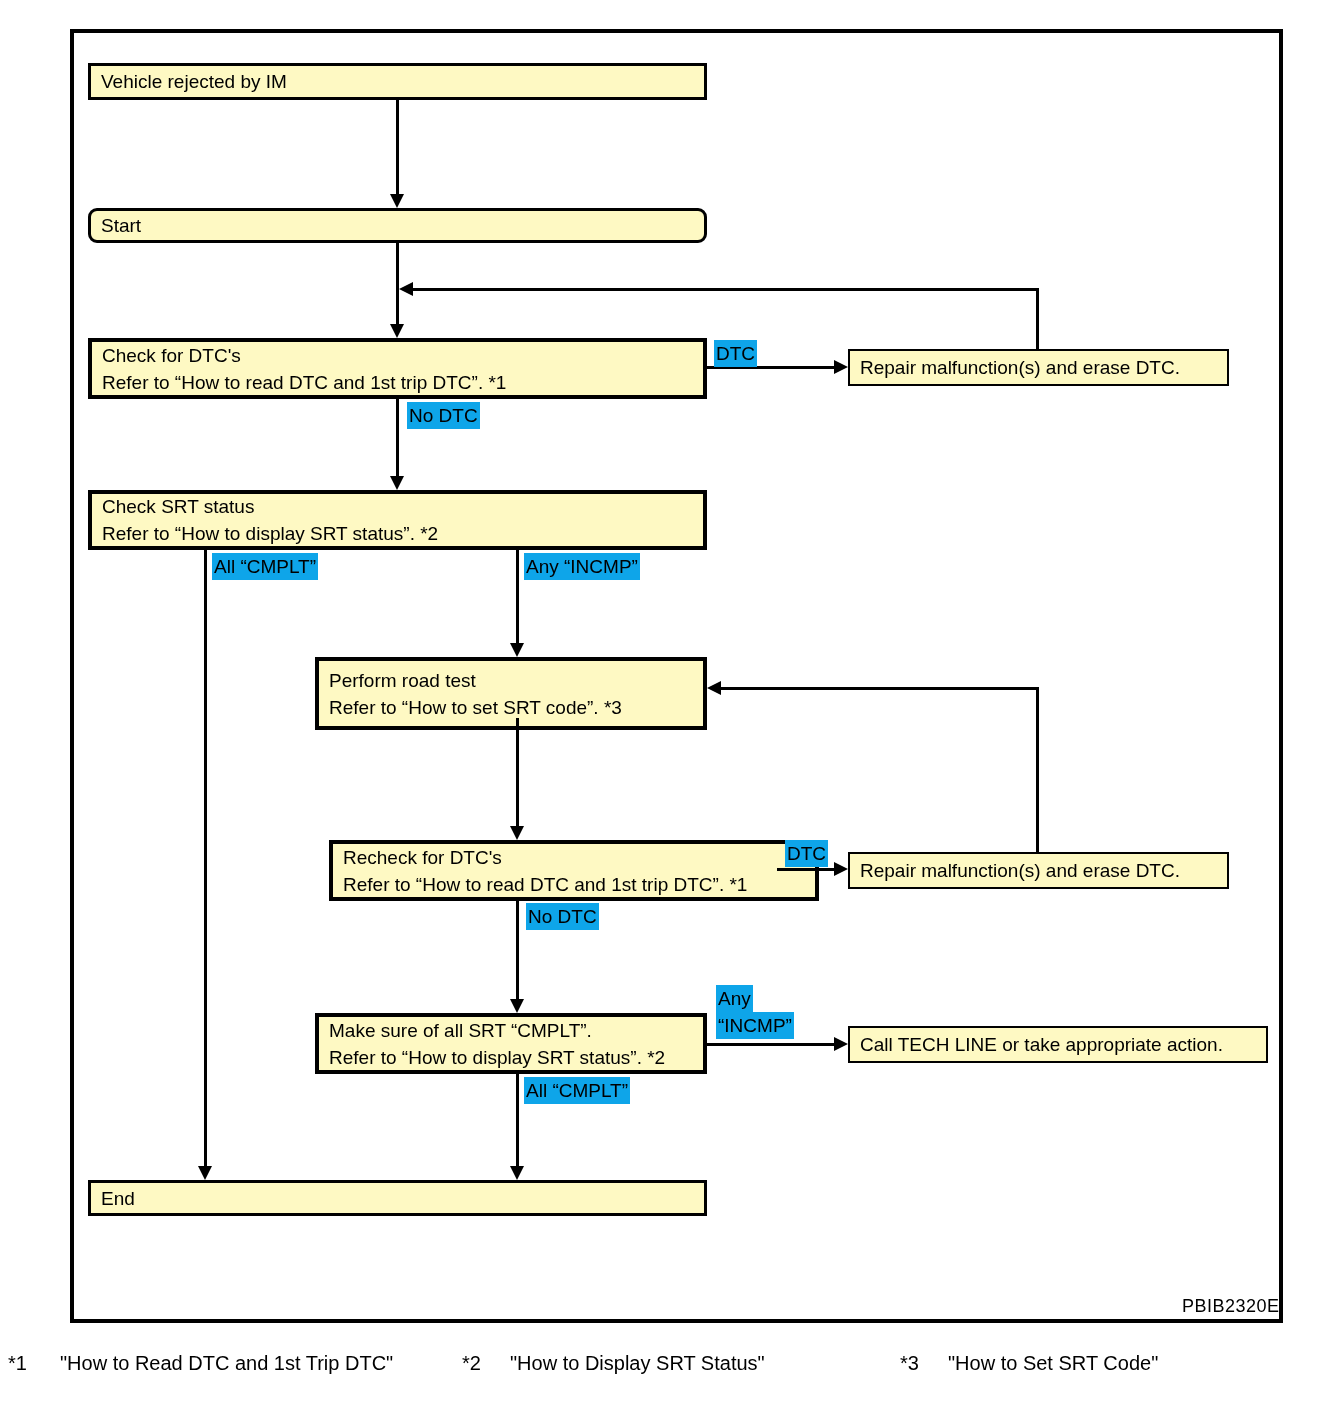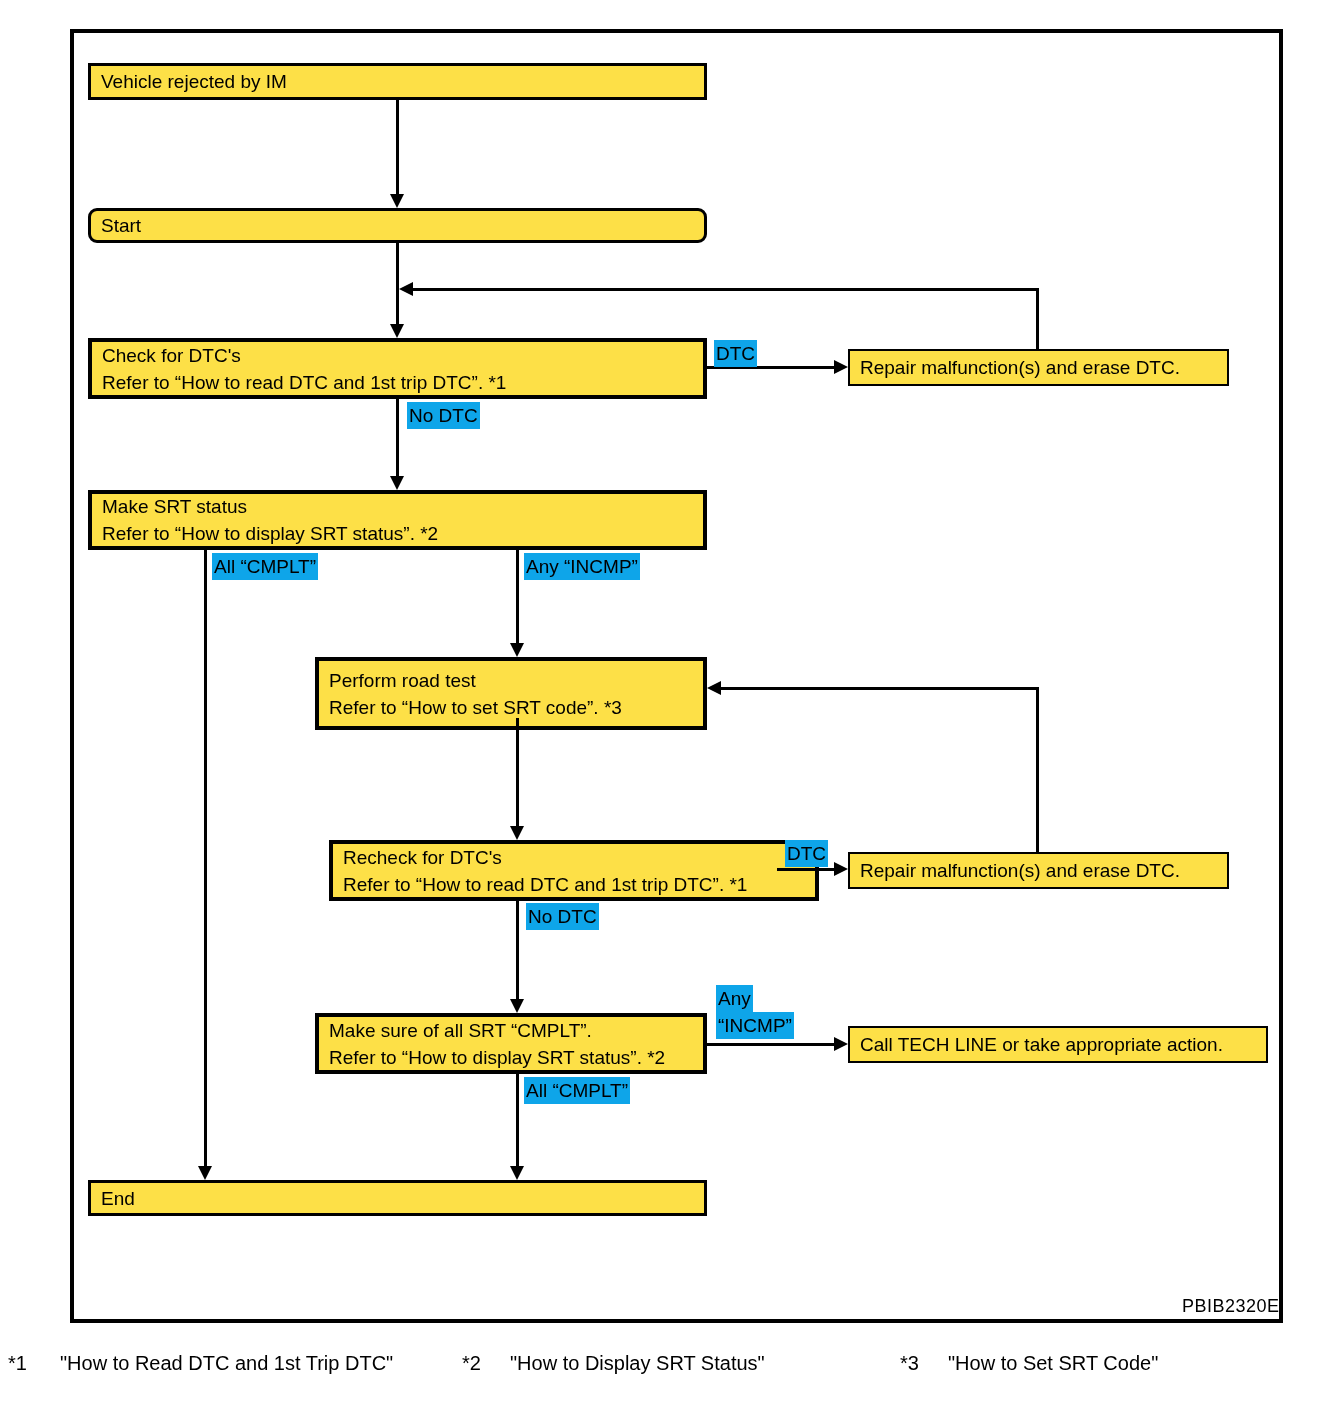--- a/index.html
+++ b/index.html
@@ -1,19 +1,19 @@
 <!DOCTYPE html>
 <html><head>
 <meta charset="utf-8">
 <style>
   html,body { margin:0; padding:0; background:#ffffff; }
   body { width:1328px; height:1406px; font-family:"Liberation Sans","DejaVu Sans",sans-serif; color:#000; }
   .canvas { position:relative; width:1328px; height:1406px; background:#fff; overflow:hidden; }
   .frame { position:absolute; left:70px; top:29px; width:1213px; height:1294px; border:4px solid #000; box-sizing:border-box; }
-  .node { position:absolute; background:#fde047; box-sizing:border-box; display:flex; flex-direction:column; justify-content:center; padding:2px 10px; font-size:19px; line-height:27px; white-space:nowrap; }
+  .node { position:absolute; background:#fef9c3; box-sizing:border-box; display:flex; flex-direction:column; justify-content:center; padding:2px 10px; font-size:19px; line-height:27px; white-space:nowrap; }
   .b2 { border:2px solid #000; }
   .b3 { border:3px solid #000; }
   .b4 { border:4px solid #000; }
   .hline { position:absolute; height:3px; background:#000; }
   .vline { position:absolute; width:3px; background:#000; }
   .arr { position:absolute; width:0; height:0; }
   .arr.down  { border-left:7px solid transparent; border-right:7px solid transparent; border-top:14px solid #000; }
   .arr.left  { border-top:7px solid transparent; border-bottom:7px solid transparent; border-right:14px solid #000; }
   .arr.right { border-top:7px solid transparent; border-bottom:7px solid transparent; border-left:14px solid #000; }
   .lbl { position:absolute; font-size:19px; line-height:27px; white-space:nowrap; background:#0ea5e9; padding:0 2px; }
@@ -39,21 +39,21 @@
   <div class="node b4" style="left:88px; top:338px; width:619px; height:61px;">
     <span>Check for DTC's</span>
     <span>Refer to “How to read DTC and 1st trip DTC”. *1</span>
   </div>
 
   <div class="node b2" style="left:848px; top:349px; width:381px; height:37px;">
     <span>Repair malfunction(s) and erase DTC.</span>
   </div>
 
   <div class="node b4" style="left:88px; top:490px; width:619px; height:60px;">
-    <span>Make SRT status</span>
+    <span>Check SRT status</span>
     <span>Refer to “How to display SRT status”. *2</span>
   </div>
 
   <div class="node b4" style="left:315px; top:657px; width:392px; height:73px;">
     <span>Perform road test</span>
     <span>Refer to “How to set SRT code”. *3</span>
   </div>
 
   <div class="node b4" style="left:329px; top:840px; width:490px; height:61px;">
     <span>Recheck for DTC's</span>

